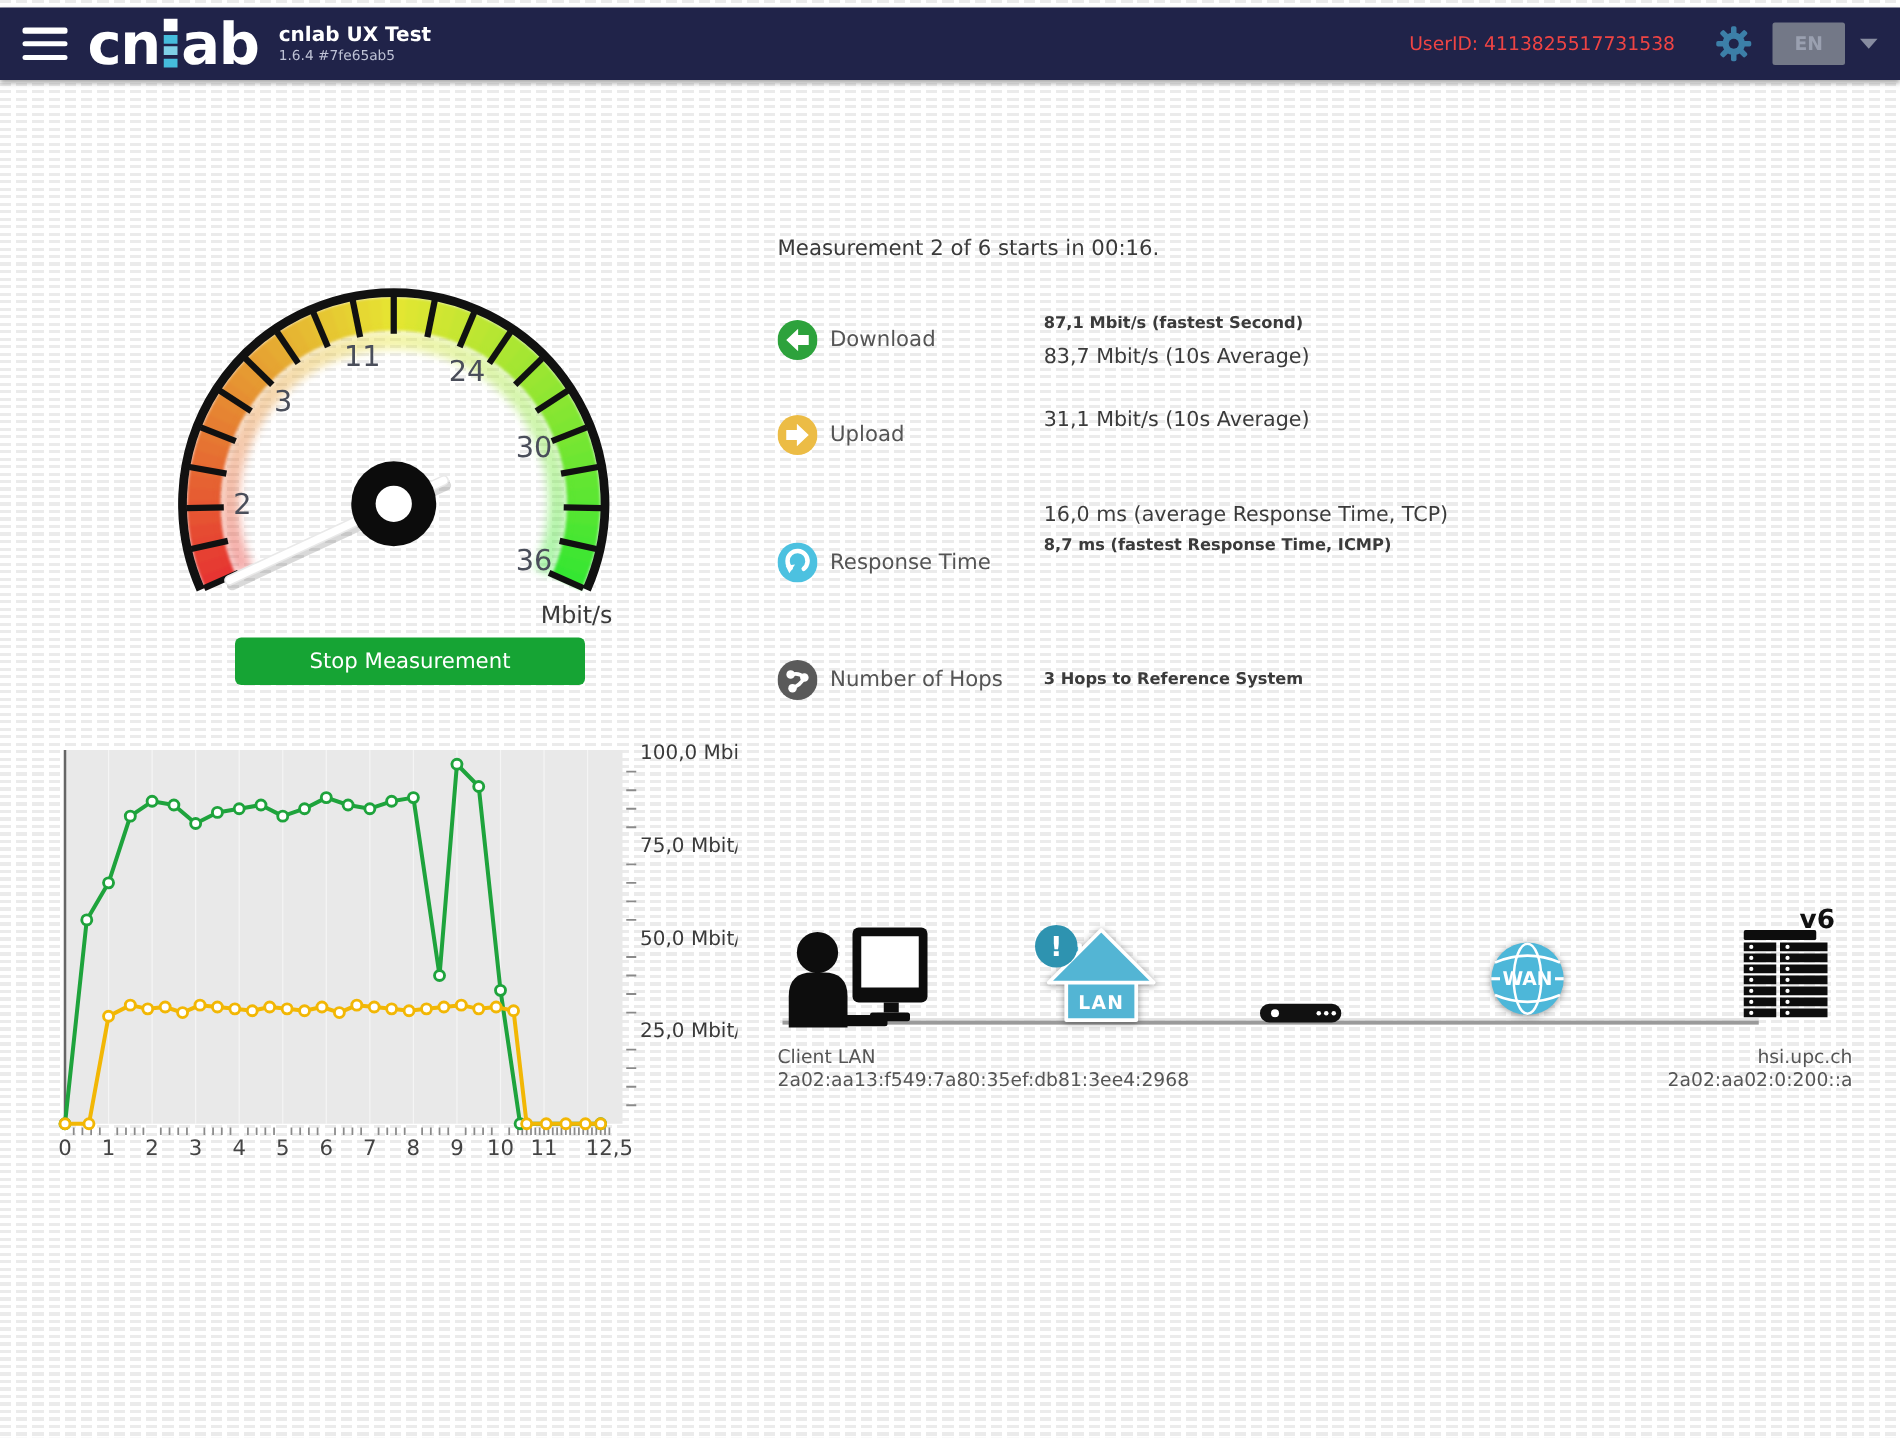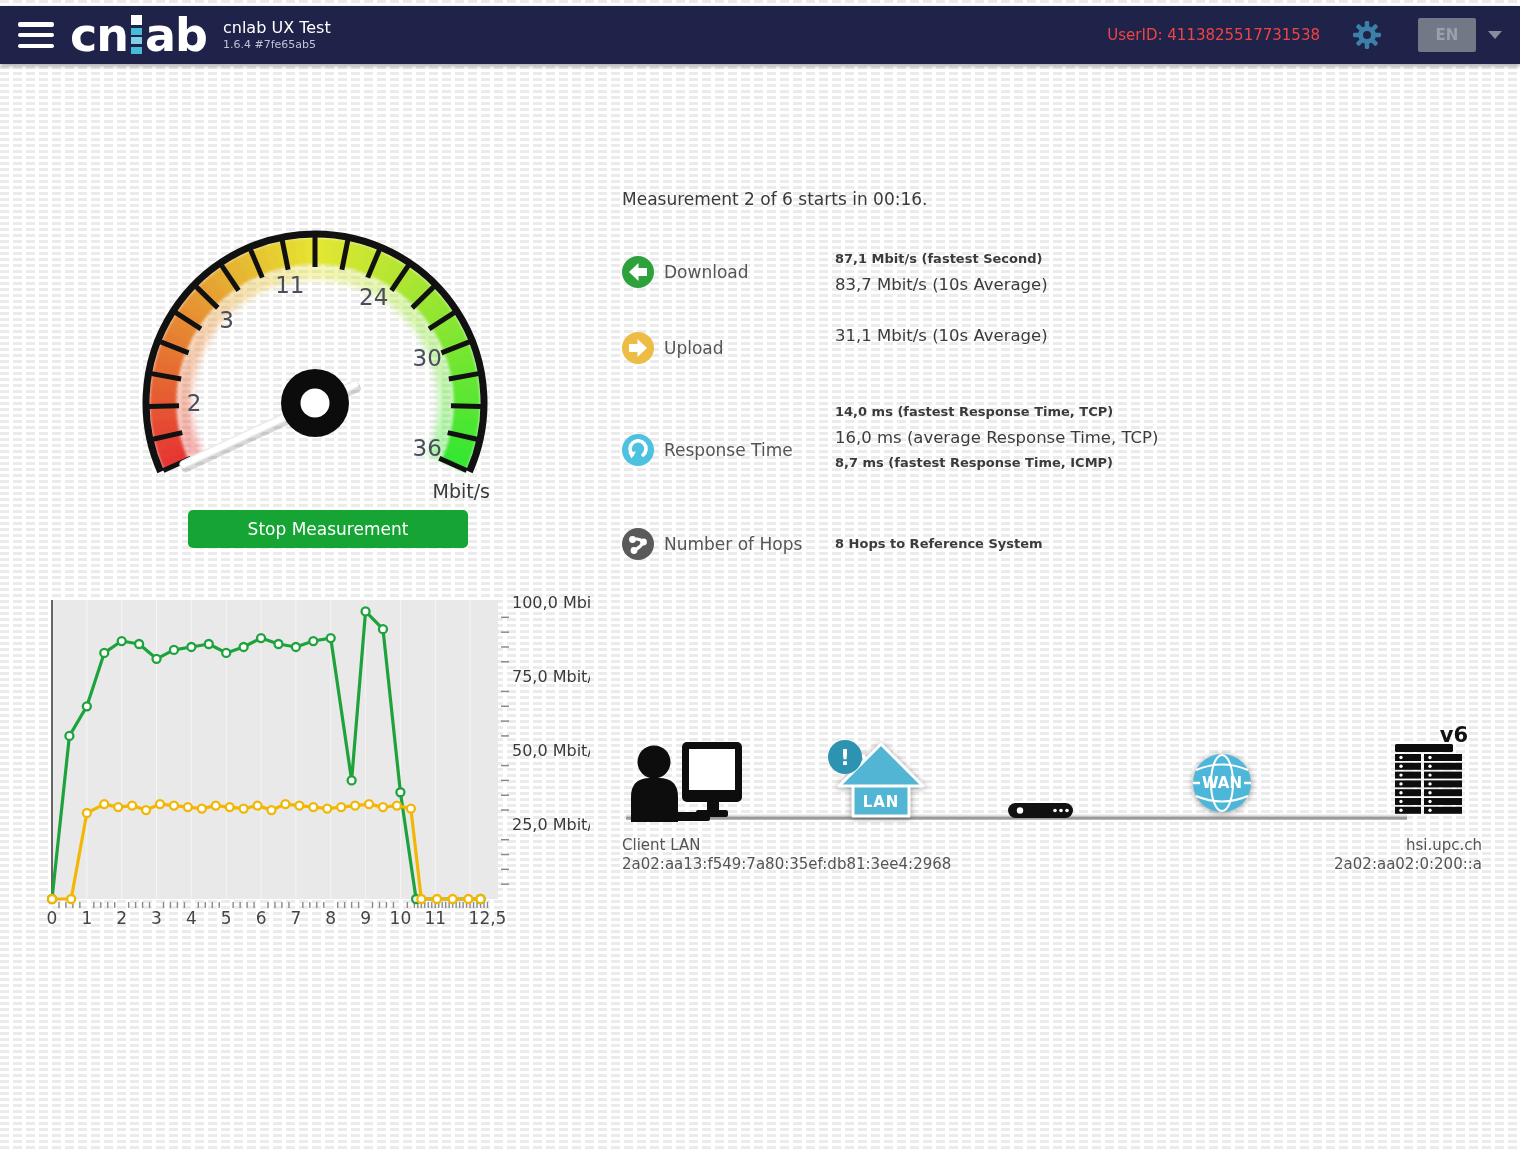--- a/index.html
+++ b/index.html
@@ -15,26 +15,26 @@
   .navbar{position:absolute;top:6px;left:0;right:0;height:58px;background:#202349;
     display:flex;align-items:center;padding:0 18px;box-sizing:border-box;
     box-shadow:0 2px 4px rgba(0,0,0,0.35);z-index:5;}
   .hamburger{width:36px;height:26px;display:flex;flex-direction:column;justify-content:space-between;cursor:pointer;margin-right:16px;}
   .hamburger span{display:block;height:4.5px;background:#fff;border-radius:2px;}
   .logo{display:flex;align-items:flex-end;color:#fff;font-weight:bold;font-size:46px;line-height:0.82;letter-spacing:-1px;}
   .logo .seg-bar{display:flex;flex-direction:column;width:11px;margin:0 3px 1px 3px;gap:2.5px;}
   .logo .seg-bar i{display:block;height:7px;}
   .logo .seg-bar i.s0{height:10px;background:#fff;}
   .title-block{margin-left:16px;color:#fff;}
-  .title-block .t1{font-size:16px;font-weight:normal;line-height:19px;}
+  .title-block .t1{font-size:16px;font-weight:bold;line-height:19px;}
   .title-block .t2{font-size:11px;color:#bfc3d6;line-height:16px;}
   .nav-right{margin-left:auto;display:flex;align-items:center;}
   .userid{font-size:15px;color:#ef4444;}
   .gear-wrap{margin-left:32px;cursor:pointer;display:flex;align-items:center;}
-  .lang-box{margin-left:36px;width:58px;height:34px;background:#737887;border-radius:2px;
+  .lang-box{margin-left:16px;width:58px;height:34px;background:#737887;border-radius:2px;
     display:flex;align-items:center;justify-content:center;font-size:15px;font-weight:bold;color:#9aa0b0;cursor:pointer;}
   .lang-arrow{margin-left:12px;width:0;height:0;border-left:7px solid transparent;border-right:7px solid transparent;border-top:8px solid #878ca0;cursor:pointer;}
   
   #gauge-svg{position:absolute;left:130px;top:220px;}
   .stop-btn{position:absolute;left:188px;top:510px;width:280px;height:38px;border:none;border-radius:5px;
     color:#fff;font-size:17px;font-family:inherit;cursor:pointer;}
   #chart-svg{position:absolute;left:40px;top:592px;}
   
   .status-line{position:absolute;left:622px;top:189px;font-size:17px;color:#3a3a3a;}
   .result-row{position:absolute;left:622px;display:flex;align-items:center;gap:10px;}
@@ -473,37 +473,36 @@
 
 <div class="result-row" style="top:434px">
   <svg width="32" height="32" viewBox="0 0 32 32">
     <circle cx="16" cy="16" r="16" fill="#4cc1e0"></circle>
     <path d="M10.5,20.5 A8,8 0 1 1 21,21" fill="none" stroke="#fff" stroke-width="3.6" stroke-linecap="round"></path>
     <path d="M6.5,18.5 L14,17.5 L9.5,24.5 Z" fill="#fff"></path>
   </svg>
   <span class="rlabel">Response Time</span>
 </div>
 <div class="rvalues" style="top:399px">
-  <div class="v bold">14,0 ms (fastest Response Time, TCP)</div>
   <div class="v">16,0 ms (average Response Time, TCP)</div>
   <div class="v bold">8,7 ms (fastest Response Time, ICMP)</div>
 </div>
 
 <div class="result-row" style="top:528px">
   <svg width="32" height="32" viewBox="0 0 32 32">
     <circle cx="16" cy="16" r="16" fill="#5a5a5a"></circle>
     <path d="M11,12 C15,10 18,11 21.5,14 M21.5,14 C19,19 16,20.5 12,22.5" fill="none" stroke="#fff" stroke-width="3" stroke-linecap="round"></path>
     <circle cx="10.5" cy="11.5" r="3.4" fill="#fff"></circle>
     <circle cx="21.5" cy="14" r="3.4" fill="#fff"></circle>
     <circle cx="12" cy="22.5" r="3.4" fill="#fff"></circle>
   </svg>
   <span class="rlabel">Number of Hops</span>
 </div>
 <div class="rvalues" style="top:531px">
-  <div class="v bold">8 Hops to Reference System</div>
+  <div class="v bold">3 Hops to Reference System</div>
 </div>
 
 <svg id="diagram-svg" width="880" height="112" viewBox="0 0 880 112">
 
   <rect x="14" y="92.5" width="781" height="2" fill="#e2e2e2"></rect>
   <rect x="14" y="94.5" width="781" height="3.2" fill="#9a9a9a"></rect>
 
   <g fill="#0d0d0d">
     <rect x="70" y="20" width="60" height="60" rx="5"></rect>
     <rect x="77" y="27" width="46" height="41" fill="#fff"></rect>

